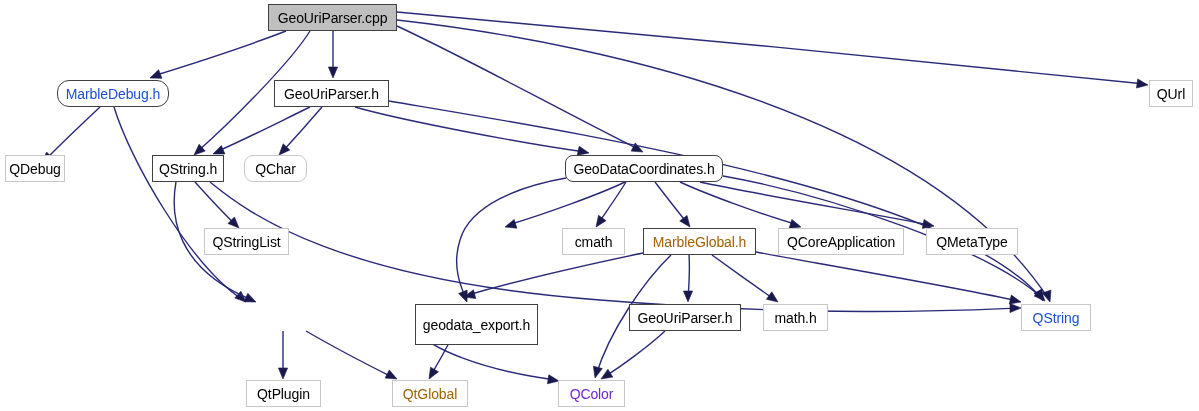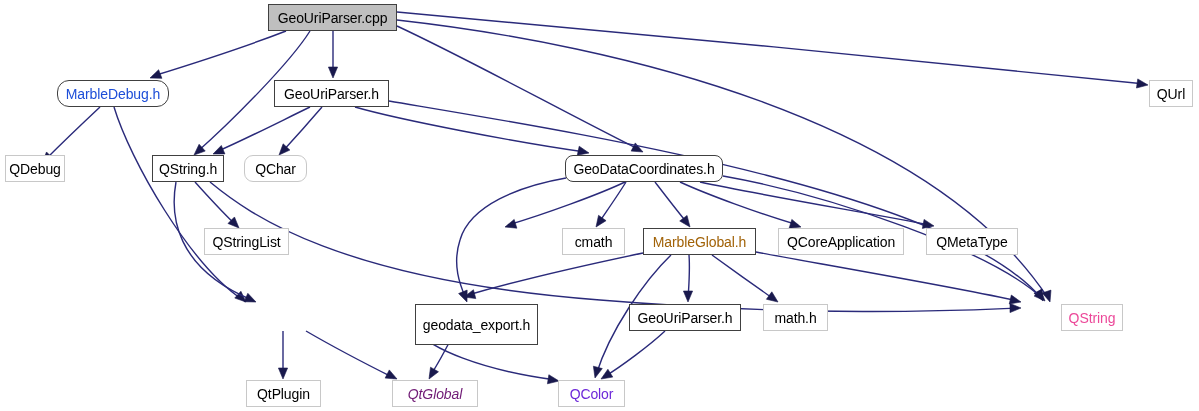--- a/index.html
+++ b/index.html
@@ -232,25 +232,25 @@
     </div>
     <div class="node-box kind-internal" style="left: 415px; top: 304px; width: 123px; height: 41px; border-color: rgb(64, 64, 64); color: rgb(0, 0, 0);">
       <span class="node-label">geodata_export.h</span>
     </div>
     <div class="node-box kind-internal" style="left: 629px; top: 304px; width: 112px; height: 27px; border-color: rgb(64, 64, 64); color: rgb(0, 0, 0);">
       <span class="node-label">GeoUriParser.h</span>
     </div>
     <div class="node-box kind-external" style="left: 763px; top: 304px; width: 65px; height: 27px; border-color: rgb(200, 200, 200); color: rgb(0, 0, 0);">
       <span class="node-label">math.h</span>
     </div>
-    <div class="node-box kind-external" style="left: 1021px; top: 304px; width: 62px; height: 27px; border-color: rgb(200, 200, 200); color: #ec4899; margin-left: 40px;">
+    <div class="node-box kind-external" style="left: 1021px; top: 304px; width: 70px; height: 27px; border-color: rgb(200, 200, 200); color: #1d4ed8;">
       <span class="node-label">QString</span>
     </div>
     <div class="node-box kind-external" style="left: 246px; top: 380px; width: 75px; height: 27px; border-color: rgb(200, 200, 200); color: rgb(0, 0, 0);">
       <span class="node-label">QtPlugin</span>
     </div>
-    <div class="node-box kind-external" style="left: 392px; top: 380px; width: 86px; height: 27px; border-color: rgb(200, 200, 200); color: #701a75; font-style: italic;">
+    <div class="node-box kind-external" style="left: 392px; top: 380px; width: 76px; height: 27px; border-color: rgb(200, 200, 200); color: #a16207;">
       <span class="node-label">QtGlobal</span>
     </div>
     <div class="node-box kind-external" style="left: 558px; top: 380px; width: 67px; height: 27px; border-color: rgb(200, 200, 200); color: #6d28d9;">
       <span class="node-label">QColor</span>
     </div>
   </div>
 
 </body></html>

